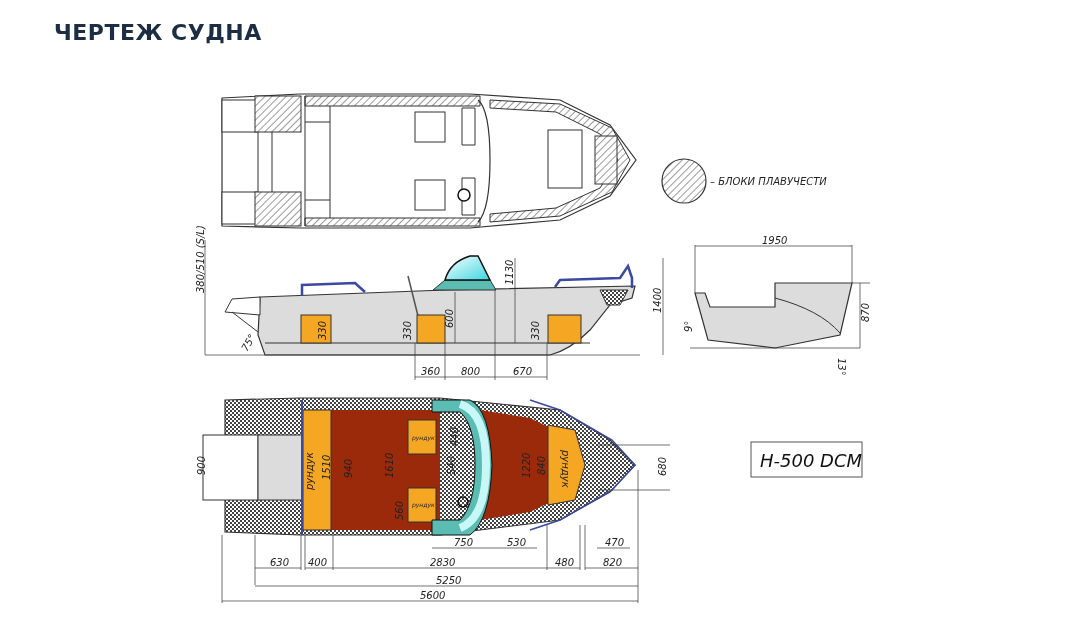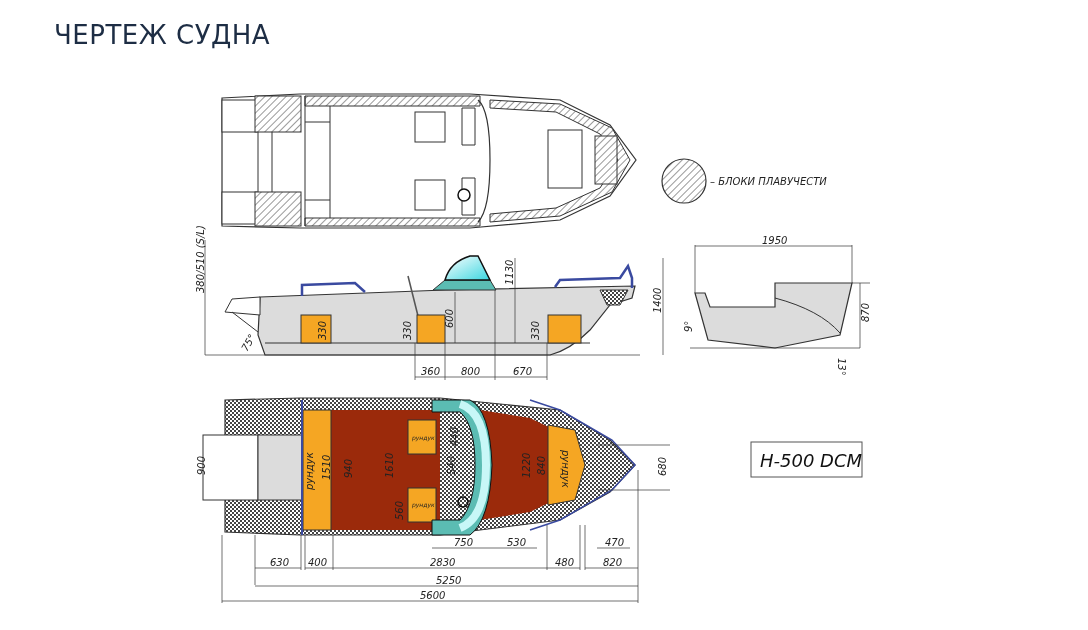--- a/index.html
+++ b/index.html
@@ -1,17 +1,17 @@
 <!DOCTYPE html>
 <html><head>
 <meta charset="utf-8">
 <style>
   html,body{margin:0;padding:0;background:#ffffff;}
   body{width:1088px;height:630px;position:relative;overflow:hidden;font-family:"DejaVu Sans",sans-serif;}
-  .page-title{position:absolute;left:54px;top:20px;font-size:26px;color:#1d2d44;letter-spacing:0.5px;font-weight:400;}
+  .page-title{position:absolute;left:54px;top:20px;font-size:22px;color:#1d2d44;letter-spacing:0.5px;font-weight:700;}
   svg.drawing{position:absolute;left:0;top:0;}
   .dim{font-family:"DejaVu Sans",sans-serif;font-style:italic;font-size:10px;fill:#222;}
   .lbl{font-family:"DejaVu Sans",sans-serif;font-style:italic;font-size:10px;fill:#222;}
   .model{font-family:"DejaVu Sans",sans-serif;font-style:italic;font-size:18px;fill:#111;}
 </style>
 </head>
 <body>
 
 <div class="page-title">ЧЕРТЕЖ СУДНА</div>
 

